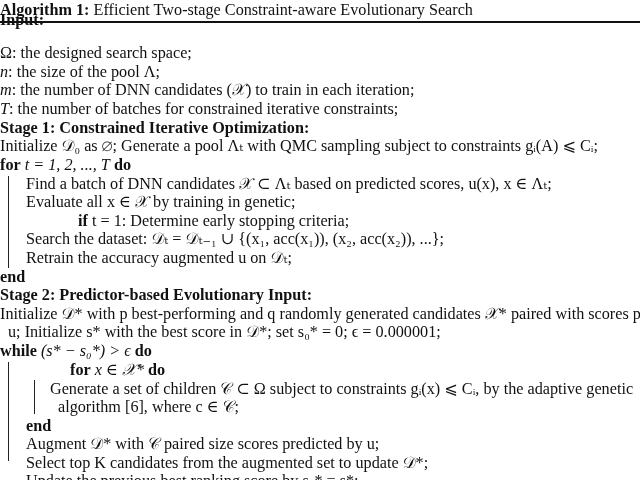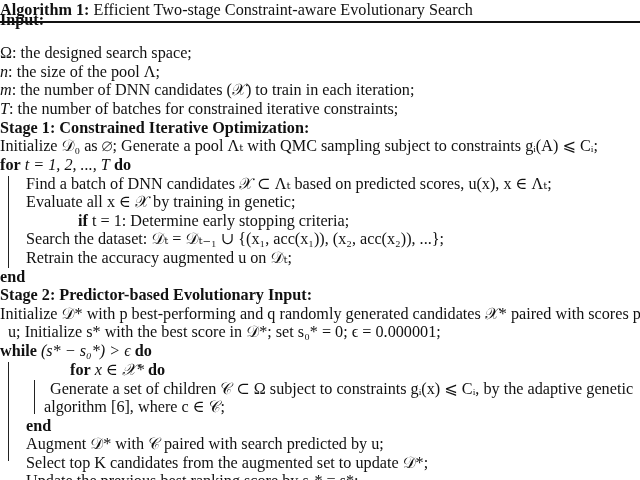--- a/index.html
+++ b/index.html
@@ -64,17 +64,17 @@
   <span class="b">do</span>
 </div>
 <div class="vbar" style="left:8px; top:362px; height:99px;"></div>
 <div class="ln" style="left:26px; top:361px;margin-left:44px;">
   <span class="b">for</span>
   <span class="m">x ∈ 𝒳*</span>
   <span class="b">do</span>
 </div>
 <div class="vbar" style="left:34px; top:380px; height:34px;"></div>
 <div class="ln" style="left:50px; top:380px;">Generate a set of children 𝒞 ⊂ Ω subject to constraints gᵢ(x) ⩽ Cᵢ, by the adaptive genetic</div>
-<div class="ln" style="left:44px; top:398px;">algorithm [6], where c ∈ 𝒞;</div>
+<div class="ln" style="left:58px; top:398px;">algorithm [6], where c ∈ 𝒞;</div>
 <div class="ln b" style="left:26px; top:417px;">end</div>
-<div class="ln" style="left:26px; top:435px;">Augment 𝒟* with 𝒞 paired with search predicted by u;</div>
+<div class="ln" style="left:26px; top:435px;">Augment 𝒟* with 𝒞 paired size scores predicted by u;</div>
 <div class="ln" style="left:26px; top:454px;">Select top K candidates from the augmented set to update 𝒟*;</div>
 <div class="ln" style="left:26px; top:472px;">Update the previous best ranking score by s₀* = s*;</div>
 
 </body></html>

